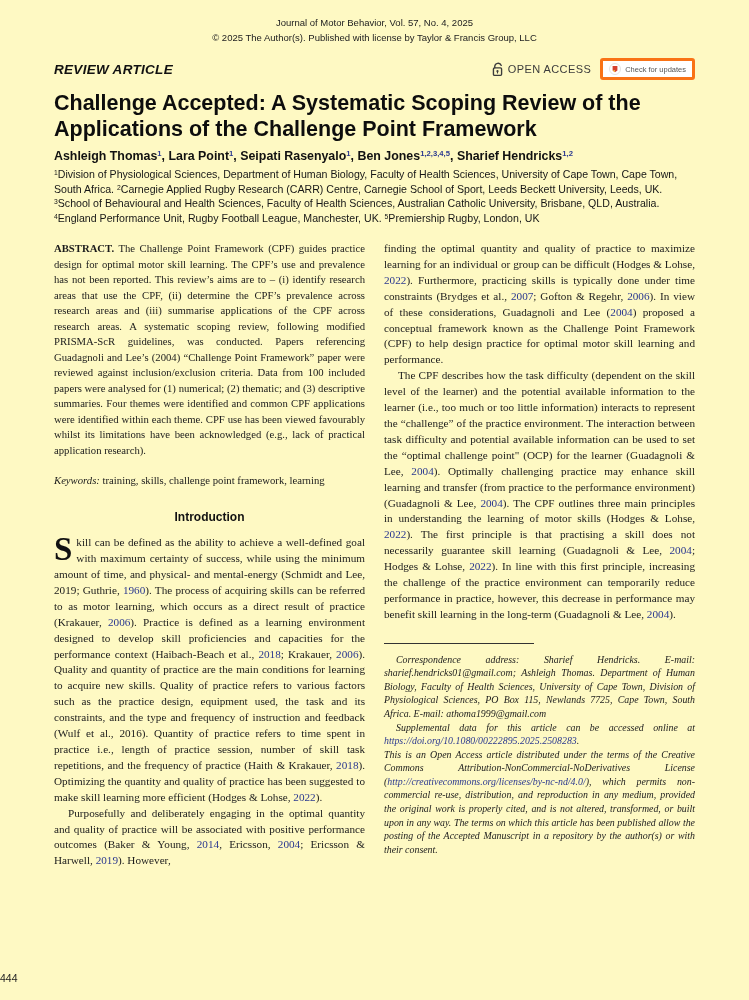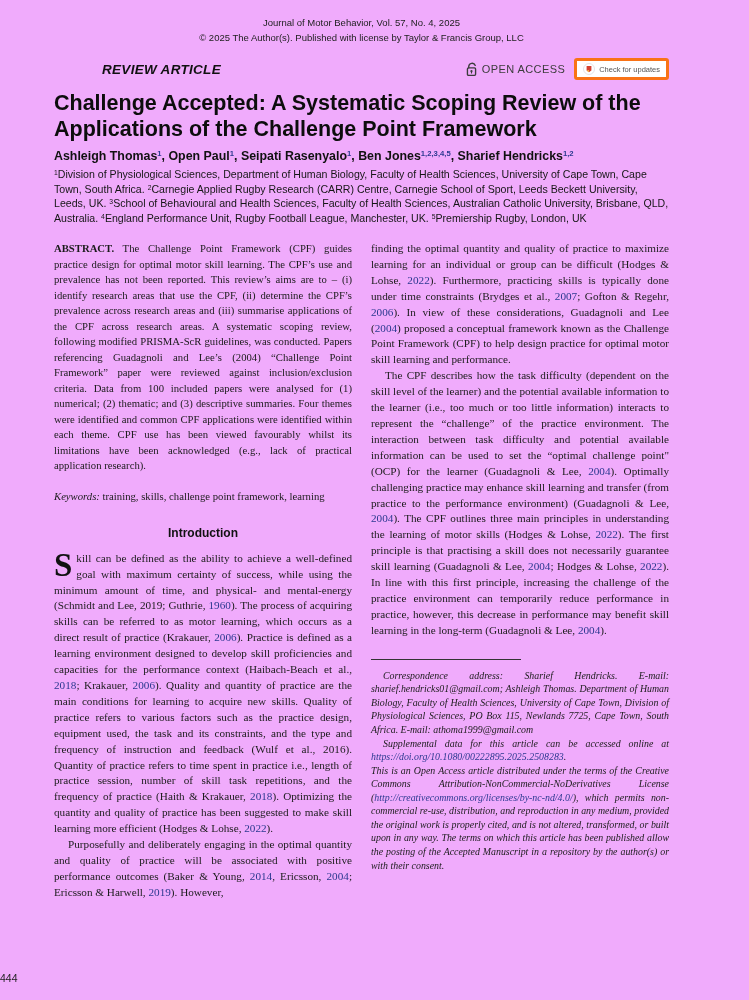--- a/index.html
+++ b/index.html
@@ -3,29 +3,29 @@
 <meta charset="utf-8">
 <style>
   :root{
     --link:#2b3990;
     --text:#1b1b1b;
     --rule:#333333;
   }
   *{margin:0;padding:0;box-sizing:border-box;}
   html,body{background:#888;}
   .page{
-    width:749px;height:1000px;background:#f0abfc;margin:0 auto;
-    padding:16px 80px 0 54px;position:relative;overflow:hidden;
+    width:749px;height:1000px;background:#fef9c3;margin:0 auto;
+    padding:16px 54px 0 54px;position:relative;overflow:hidden;
     color:var(--text);
     font-family:"Liberation Serif","DejaVu Serif",serif;
   }
   
   .journal-head{text-align:center;font-family:"Liberation Sans","DejaVu Sans",sans-serif;font-size:9.5px;line-height:1.55;color:#222;}
   .type-row{display:flex;justify-content:space-between;align-items:center;margin-top:13px;}
-  .review-article{font-family:"Liberation Sans","DejaVu Sans",sans-serif;font-style:italic;font-weight:700;font-size:13.5px;letter-spacing:.3px;color:#111;margin-left:48px;}
+  .review-article{font-family:"Liberation Sans","DejaVu Sans",sans-serif;font-style:italic;font-weight:700;font-size:13.5px;letter-spacing:.3px;color:#111;}
   .access-group{display:flex;align-items:center;gap:9px;}
   .open-access{display:flex;align-items:center;gap:4px;font-family:"Liberation Sans","DejaVu Sans",sans-serif;font-size:11px;letter-spacing:.4px;color:#3c3c3c;text-align:right;}
   .check-updates{display:flex;align-items:center;gap:4px;border:3px solid #f97316;border-radius:3px;background:#fff;padding:2px 6px;font-family:"Liberation Sans","DejaVu Sans",sans-serif;font-size:7.5px;color:#555;cursor:pointer;}
   
   .title{font-family:"Liberation Sans","DejaVu Sans",sans-serif;font-weight:700;font-size:21.5px;line-height:1.17;color:#0d0d0d;margin-top:11px;}
   .authors{font-family:"Liberation Sans","DejaVu Sans",sans-serif;font-weight:700;font-size:12.4px;margin-top:7px;color:#111;}
   .affiliations{font-family:"Liberation Sans","DejaVu Sans",sans-serif;font-size:10.6px;line-height:1.4;margin-top:4px;color:#161616;}
   
   .columns{display:flex;gap:19px;margin-top:15px;}
   .col{flex:1 1 0;min-width:0;}
@@ -81,21 +81,21 @@
             <path d="M7.2 5.8 h9.6 v9.4 l-4.8 3.2 -4.8-3.2 z" fill="#d6402f"></path>
             <path d="M7.2 15.2 l4.8 3.2 v-4.4 z" fill="#f5b841"></path>
           </svg>
         </span>
         <span>Check for updates</span>
       </div>
     </div>
   </div>
 
   <h1 class="title">Challenge Accepted: A Systematic Scoping Review of the Applications of the Challenge Point Framework</h1>
-  <div class="authors"><span>Ashleigh Thomas</span><span class="seg-bsup">1</span><span>, </span><span>Open Paul</span><span class="seg-bsup">1</span><span>, </span><span>Seipati Rasenyalo</span><span class="seg-bsup">1</span><span>, </span><span>Ben Jones</span><span class="seg-bsup">1,2,3,4,5</span><span>,  </span><span>Sharief Hendricks</span><span class="seg-bsup">1,2</span></div>
+  <div class="authors"><span>Ashleigh Thomas</span><span class="seg-bsup">1</span><span>, </span><span>Lara Point</span><span class="seg-bsup">1</span><span>, </span><span>Seipati Rasenyalo</span><span class="seg-bsup">1</span><span>, </span><span>Ben Jones</span><span class="seg-bsup">1,2,3,4,5</span><span>,  </span><span>Sharief Hendricks</span><span class="seg-bsup">1,2</span></div>
   <div class="affiliations"><span class="seg-sup">1</span><span>Division of Physiological Sciences, Department of Human Biology, Faculty of Health Sciences, University of Cape Town, Cape Town, South Africa. </span><span class="seg-sup">2</span><span>Carnegie Applied Rugby Research (CARR) Centre, Carnegie School of Sport, Leeds Beckett University, Leeds, UK. </span><span class="seg-sup">3</span><span>School of Behavioural and Health Sciences, Faculty of Health Sciences, Australian Catholic University, Brisbane, QLD, Australia. </span><span class="seg-sup">4</span><span>England Performance Unit, Rugby Football League, Manchester, UK. </span><span class="seg-sup">5</span><span>Premiership Rugby, London, UK</span></div>
 
   <div class="columns">
 
     <div class="col">
       <p class="abstract"><span class="seg-b">ABSTRACT.</span><span> The Challenge Point Framework (CPF) guides practice design for optimal motor skill learning. The CPF’s use and prevalence has not been reported. This review’s aims are to – (i) identify research areas that use the CPF, (ii) determine the CPF’s prevalence across research areas and (iii) summarise applications of the CPF across research areas. A systematic scoping review, following modified PRISMA-ScR guidelines, was conducted. Papers referencing Guadagnoli and Lee’s (2004) “Challenge Point Framework” paper were reviewed against inclusion/exclusion criteria. Data from 100 included papers were analysed for (1) numerical; (2) thematic; and (3) descriptive summaries. Four themes were identified and common CPF applications were identified within each theme. CPF use has been viewed favourably whilst its limitations have been acknowledged (e.g., lack of practical application research).</span></p>
       <p class="keywords"><span class="seg-i">Keywords:</span><span> training, skills, challenge point framework, learning</span></p>
       <h2 class="section-heading">Introduction</h2>
       <p class="bodytext"><span class="dropcap">S</span><span><span>kill can be defined as the ability to achieve a well-defined goal with maximum certainty of success, while using the minimum amount of time, and physical- and mental-energy (Schmidt and Lee, 2019; Guthrie, </span><span class="seg-link">1960</span><span>). The process of acquiring skills can be referred to as motor learning, which occurs as a direct result of practice (Krakauer, </span><span class="seg-link">2006</span><span>). Practice is defined as a learning environment designed to develop skill proficiencies and capacities for the performance context (Haibach-Beach et al., </span><span class="seg-link">2018</span><span>; Krakauer, </span><span class="seg-link">2006</span><span>). Quality and quantity of practice are the main conditions for learning to acquire new skills. Quality of practice refers to various factors such as the practice design, equipment used, the task and its constraints, and the type and frequency of instruction and feedback (Wulf et al., 2016). Quantity of practice refers to time spent in practice i.e., length of practice session, number of skill task repetitions, and the frequency of practice (Haith &amp; Krakauer, </span><span class="seg-link">2018</span><span>). Optimizing the quantity and quality of practice has been suggested to make skill learning more efficient (Hodges &amp; Lohse, </span><span class="seg-link">2022</span><span>).</span></span></p>
       <p class="bodytext indent"><span>Purposefully and deliberately engaging in the optimal quantity and quality of practice will be associated with positive performance outcomes (Baker &amp; Young, </span><span class="seg-link">2014</span><span>, Ericsson, </span><span class="seg-link">2004</span><span>; Ericsson &amp; Harwell, </span><span class="seg-link">2019</span><span>). However,</span></p>

